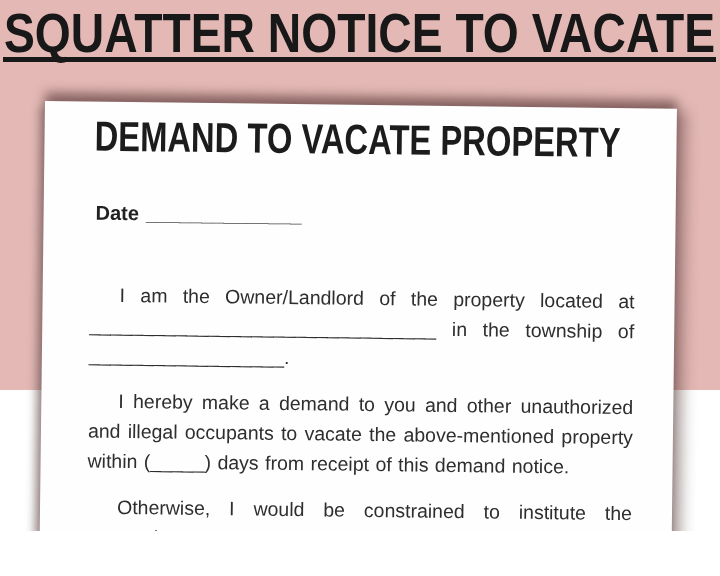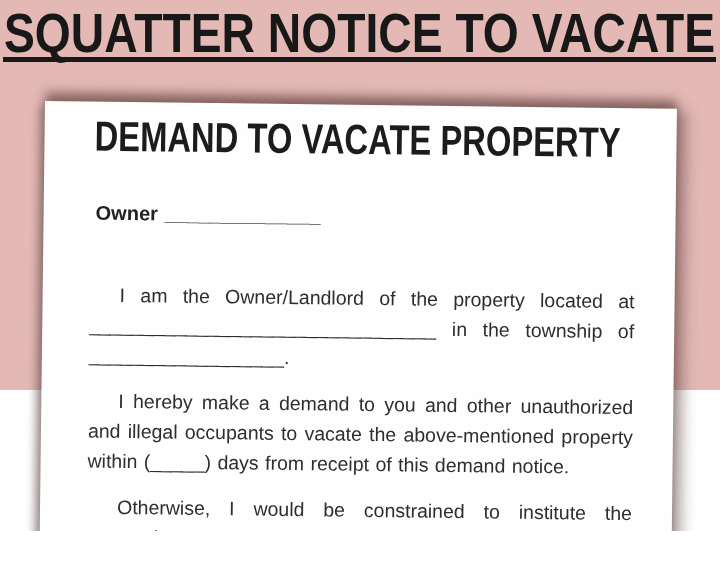--- a/index.html
+++ b/index.html
@@ -101,21 +101,21 @@
   <svg class="banner" viewBox="0 0 720 70" xmlns="http://www.w3.org/2000/svg" aria-hidden="true">
     <text x="4" y="52" textLength="711" lengthAdjust="spacingAndGlyphs">SQUATTER NOTICE TO VACATE</text>
     <rect x="3" y="57" width="713" height="5"></rect>
   </svg>
 
   <div class="paper">
 
     <div class="doc-heading">DEMAND TO VACATE PROPERTY</div>
 
     <div class="date-line">
-      <span>Owner</span><span class="date-blank">______________</span>
+      <span>Date</span><span class="date-blank">______________</span>
     </div>
 
     <div class="doc-body">
       <p>I am the Owner/Landlord of the property located at ________________________________ in the township of __________________.</p>
       <p>I hereby make a demand to you and other unauthorized and illegal occupants to vacate the above-mentioned property within (_____) days from receipt of this demand notice.</p>
       <p>Otherwise, I would be constrained to institute the appropriate legal actions and proceedings against you and other illegal occupants. I will also hold you liable for interest, damages, attorney’s fees and</p>
     </div>
 
   </div>
 

